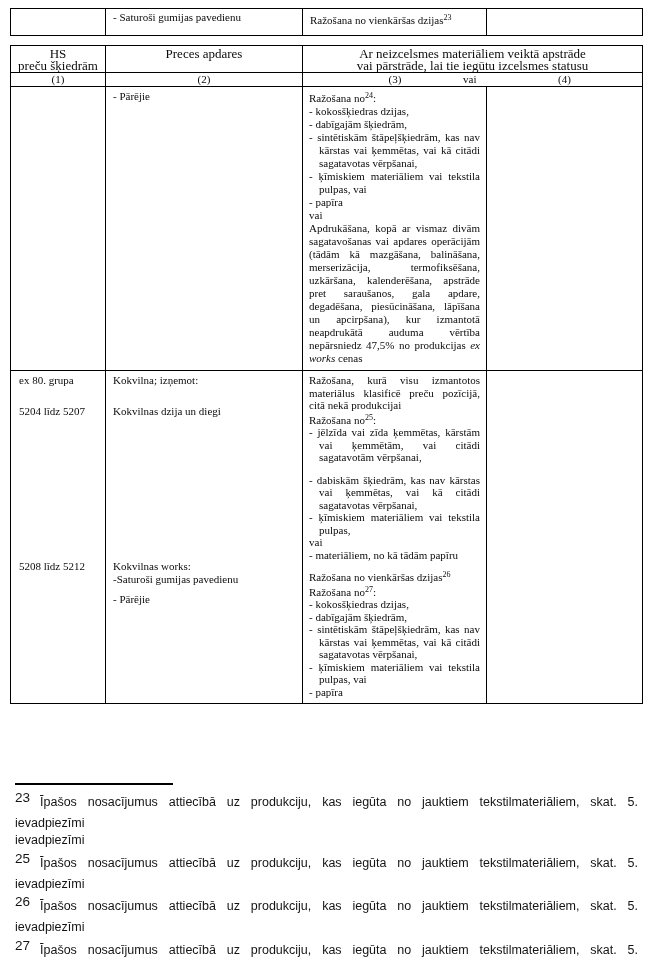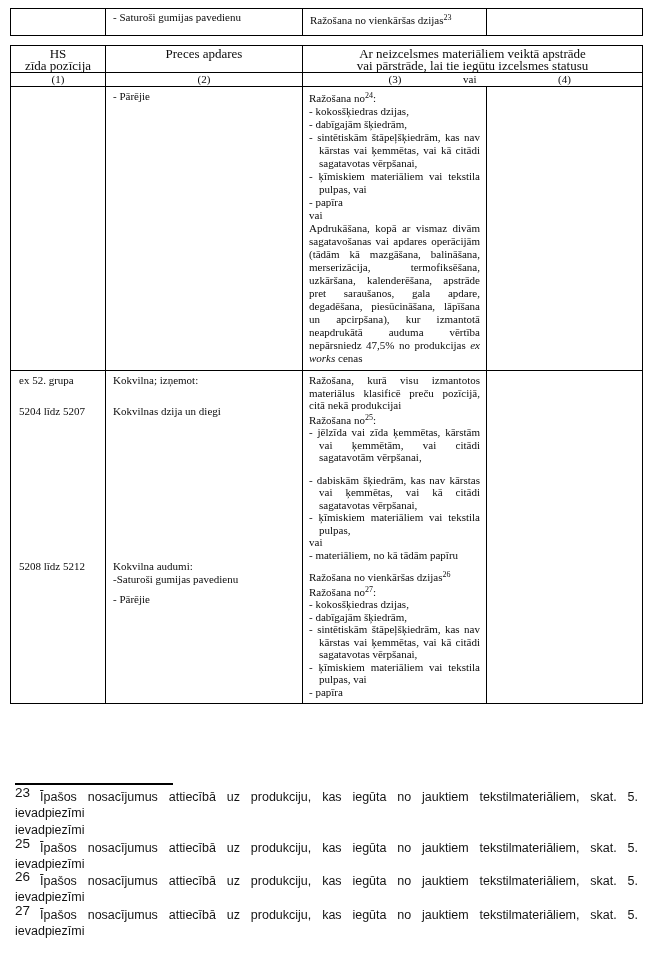--- a/index.html
+++ b/index.html
@@ -47,21 +47,21 @@
   .rel{position:relative;}
   .abs{position:absolute;left:7px;right:3px;}
   .p1{top:3px;} .p2{top:34px;} .p3{top:189px;} .p4{top:222px;}
   .row2 .c1pad{left:8px;}
 
   
   .fn-rule{position:absolute;left:15px;top:783px;width:158px;border-top:2px solid #000;height:0;}
   .footnotes{position:absolute;left:15px;top:789px;width:623px;
              font-family:"Liberation Sans",sans-serif;font-size:12.5px;color:#141414;}
   .fn{margin:0;}
-  .fn-l1{text-align:justify;text-align-last:justify;line-height:15px;white-space:normal;}
+  .fn-l1{text-align:justify;text-align-last:justify;line-height:25px;white-space:normal;}
   .fn-l2{line-height:17.4px;}
   .fn-num{font-size:13.5px;position:relative;top:-4px;margin-right:10px;}
 </style>
 </head>
 <body>
 
 <div class="page">
 
   <table class="toptable">
     <colgroup>
@@ -84,21 +84,21 @@
     <colgroup>
         <col class="c1">
         <col class="c2">
         <col class="c3">
         <col class="c4">
       </colgroup>
     <tbody>
         <tr class="hdr1">
       <td>
         <div>HS</div>
-        <div>zīda pozīcija</div>
+        <div>preču šķiedrām</div>
       </td>
       <td>Preces apdares</td>
       <td colspan="2">
         <div>Ar neizcelsmes materiāliem veiktā apstrāde</div>
         <div>vai pārstrāde, lai tie iegūtu izcelsmes statusu</div>
       </td>
     </tr>
     <tr class="hdr2">
       <td>(1)</td>
       <td>(2)</td>
@@ -118,29 +118,29 @@
             <div class="blk bullet">- sintētiskām štāpeļšķiedrām, kas nav kārstas vai ķemmētas, vai kā citādi sagatavotas vērpšanai,</div>
             <div class="blk bullet">- ķīmiskiem materiāliem vai tekstila pulpas, vai</div>
             <div class="blk bullet">- papīra</div>
             <div class="blk plain">vai</div>
             <div class="blk para"><span>Apdrukāšana, kopā ar vismaz divām sagatavošanas vai apdares operācijām (tādām kā mazgāšana, balināšana, merserizācija, termofiksēšana, uzkāršana, kalenderēšana, apstrāde pret saraušanos, gala apdare, degadēšana, piesūcināšana, lāpīšana un apcirpšana), kur izmantotā neapdrukātā auduma vērtība nepārsniedz 47,5% no produkcijas </span><i>ex works</i><span> cenas</span></div>
           </td>
       <td></td>
     </tr>
     <tr class="row2">
       <td class="rel">
-        <div class="abs c1pad p1">ex 52. grupa</div>
+        <div class="abs c1pad p1">ex 80. grupa</div>
         <div class="abs c1pad p2">5204 līdz 5207</div>
         <div class="abs c1pad p3">5208 līdz 5212</div>
       </td>
       <td class="rel">
         <div class="abs p1">Kokvilna; izņemot:</div>
         <div class="abs p2">Kokvilnas dzija un diegi</div>
         <div class="abs p3">
-          <div>Kokvilna audumi:</div>
+          <div>Kokvilnas works:</div>
           <div>-Saturoši gumijas pavedienu</div>
         </div>
         <div class="abs p4">- Pārējie</div>
       </td>
       <td class="blocks">
             <div class="blk para">Ražošana, kurā visu izmantotos materiālus klasificē preču pozīcijā, citā nekā produkcijai</div>
             <div class="blk supline"><span>Ražošana no</span><sup>25</sup><span>:</span></div>
             <div class="blk bullet">- jēlzīda vai zīda ķemmētas, kārstām vai ķemmētām, vai citādi sagatavotām vērpšanai,</div>
             <div class="blk bullet gap">- dabiskām šķiedrām, kas nav kārstas vai ķemmētas, vai kā citādi sagatavotas vērpšanai,</div>
             <div class="blk bullet">- ķīmiskiem materiāliem vai tekstila pulpas,</div>

